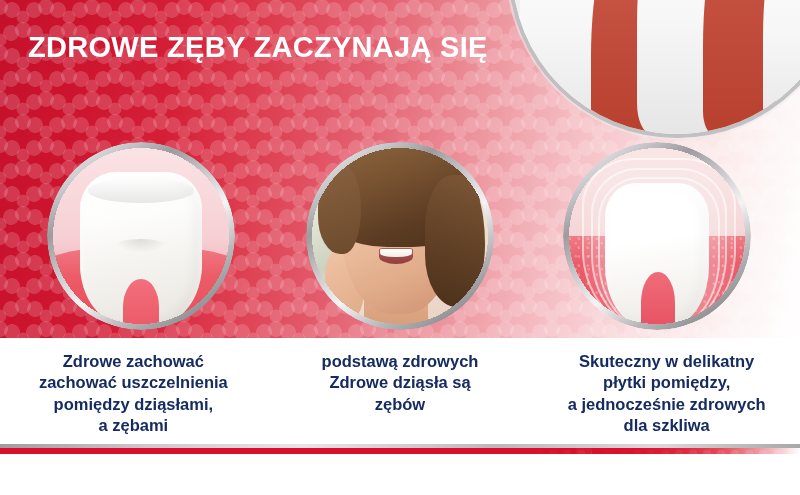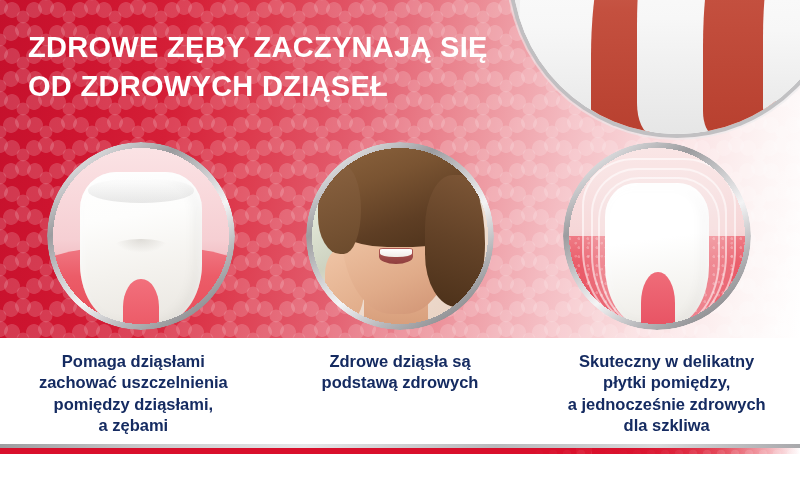--- a/index.html
+++ b/index.html
@@ -379,21 +379,20 @@
         <div class="gum-shape" style="left:24%;width:19%;height:62%;"></div>
         <div class="tooth-shape" style="left:38%;width:24%;height:78%;"></div>
         <div class="gum-shape" style="left:58%;width:22%;height:70%;"></div>
         <div class="tooth-shape" style="left:76%;width:24%;height:70%;"></div>
       </div>
     </div>
   </div>
 
   <div class="headline">
     <span class="hl-line">ZDROWE ZĘBY ZACZYNAJĄ SIĘ</span>
-    <span class="hl-line">OD ZDROWYCH DZIĄSEŁ</span>
   </div>
 
   <div class="circles">
 
     <div class="fcircle" id="circle-1">
       <div class="face">
         <div class="sc-bg-1"></div>
         <div class="sc-gum-1"></div>
         <div class="sc-tooth-1">
           <div class="sc-notch"></div>
@@ -435,31 +434,32 @@
         <div class="sc-root-3"></div>
       </div>
       <div class="ring"></div>
     </div>
   </div>
 
   <div class="caption-panel">
 
     <div class="caption">
       <span class="ctext">
-        <span class="cl">Pomaga dziąsłami</span>
+        <span class="cl">Zdrowe zachować</span>
         <span class="cl">zachować uszczelnienia</span>
         <span class="cl">pomiędzy dziąsłami,</span>
         <span class="cl">a zębami</span>
       </span>
     </div>
 
     <div class="caption">
       <span class="ctext">
+        <span class="cl">podstawą zdrowych</span>
         <span class="cl">Zdrowe dziąsła są</span>
-        <span class="cl">podstawą zdrowych</span>
+        <span class="cl">zębów</span>
       </span>
     </div>
 
     <div class="caption">
       <span class="ctext">
         <span class="cl">Skuteczny w delikatny</span>
         <span class="cl">płytki pomiędzy,</span>
         <span class="cl">a jednocześnie zdrowych</span>
         <span class="cl">dla szkliwa</span>
       </span>

